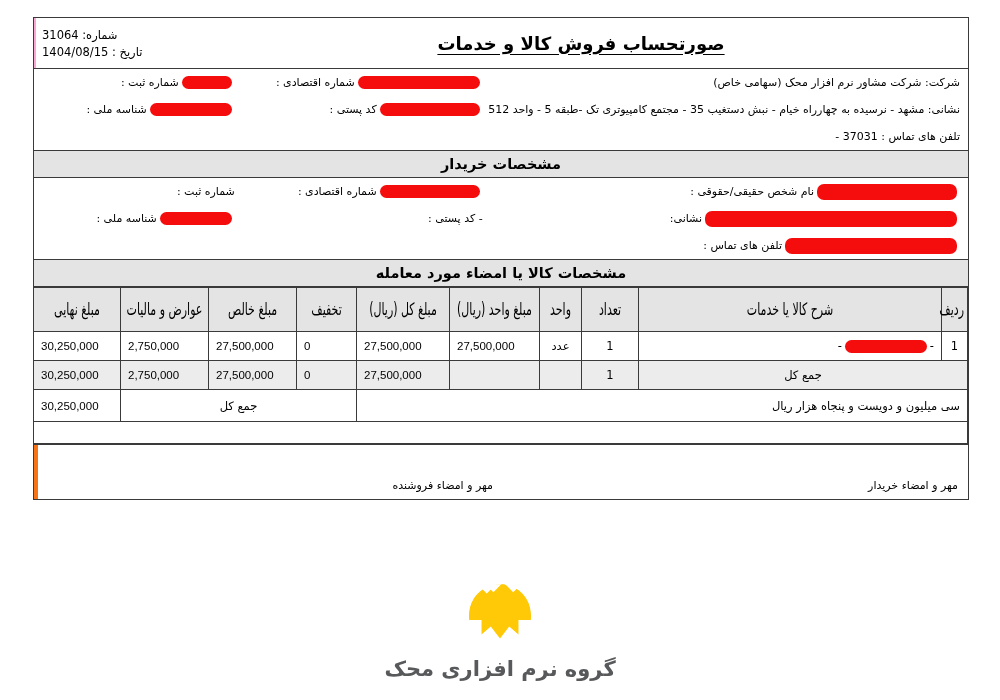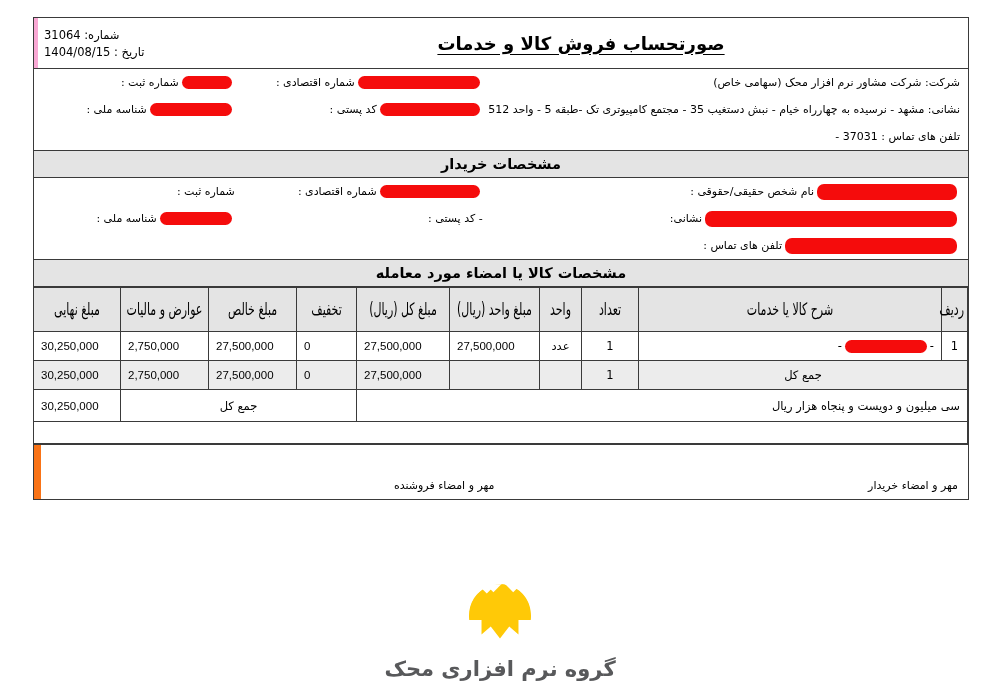--- a/index.html
+++ b/index.html
@@ -31,21 +31,21 @@
   .top-band {
     display: flex;
     flex-direction: row-reverse;
     align-items: stretch;
     border-bottom: 1px solid #3a3a3a;
     height: 50px;
     position: relative;
   }
   .meta-box {
     width: 160px;
-    border-left: 4px solid #f9a8d4;
+    border-left: 2px solid #f9a8d4;
     box-sizing: border-box;
     padding: 4px 8px 2px 6px;
     display: flex;
     flex-direction: column;
     justify-content: center;
     gap: 3px;
   }
   .meta-line {
     font-size: 11.5px;
     text-align: left;
@@ -173,21 +173,21 @@
   }
   .sign-cell {
     flex: 1;
     display: flex;
     align-items: flex-end;
     justify-content: flex-start;
     padding: 0 10px 7px 10px;
     font-size: 11px;
     box-sizing: border-box;
   }
-  .sign-cell.left-b { border-left: 7px solid #f97316; }
+  .sign-cell.left-b { border-left: 4px solid #f97316; }
 
   
   .footer {
     position: absolute;
     left: 0;
     top: 583px;
     width: 1000px;
     display: flex;
     flex-direction: column;
     align-items: center;

